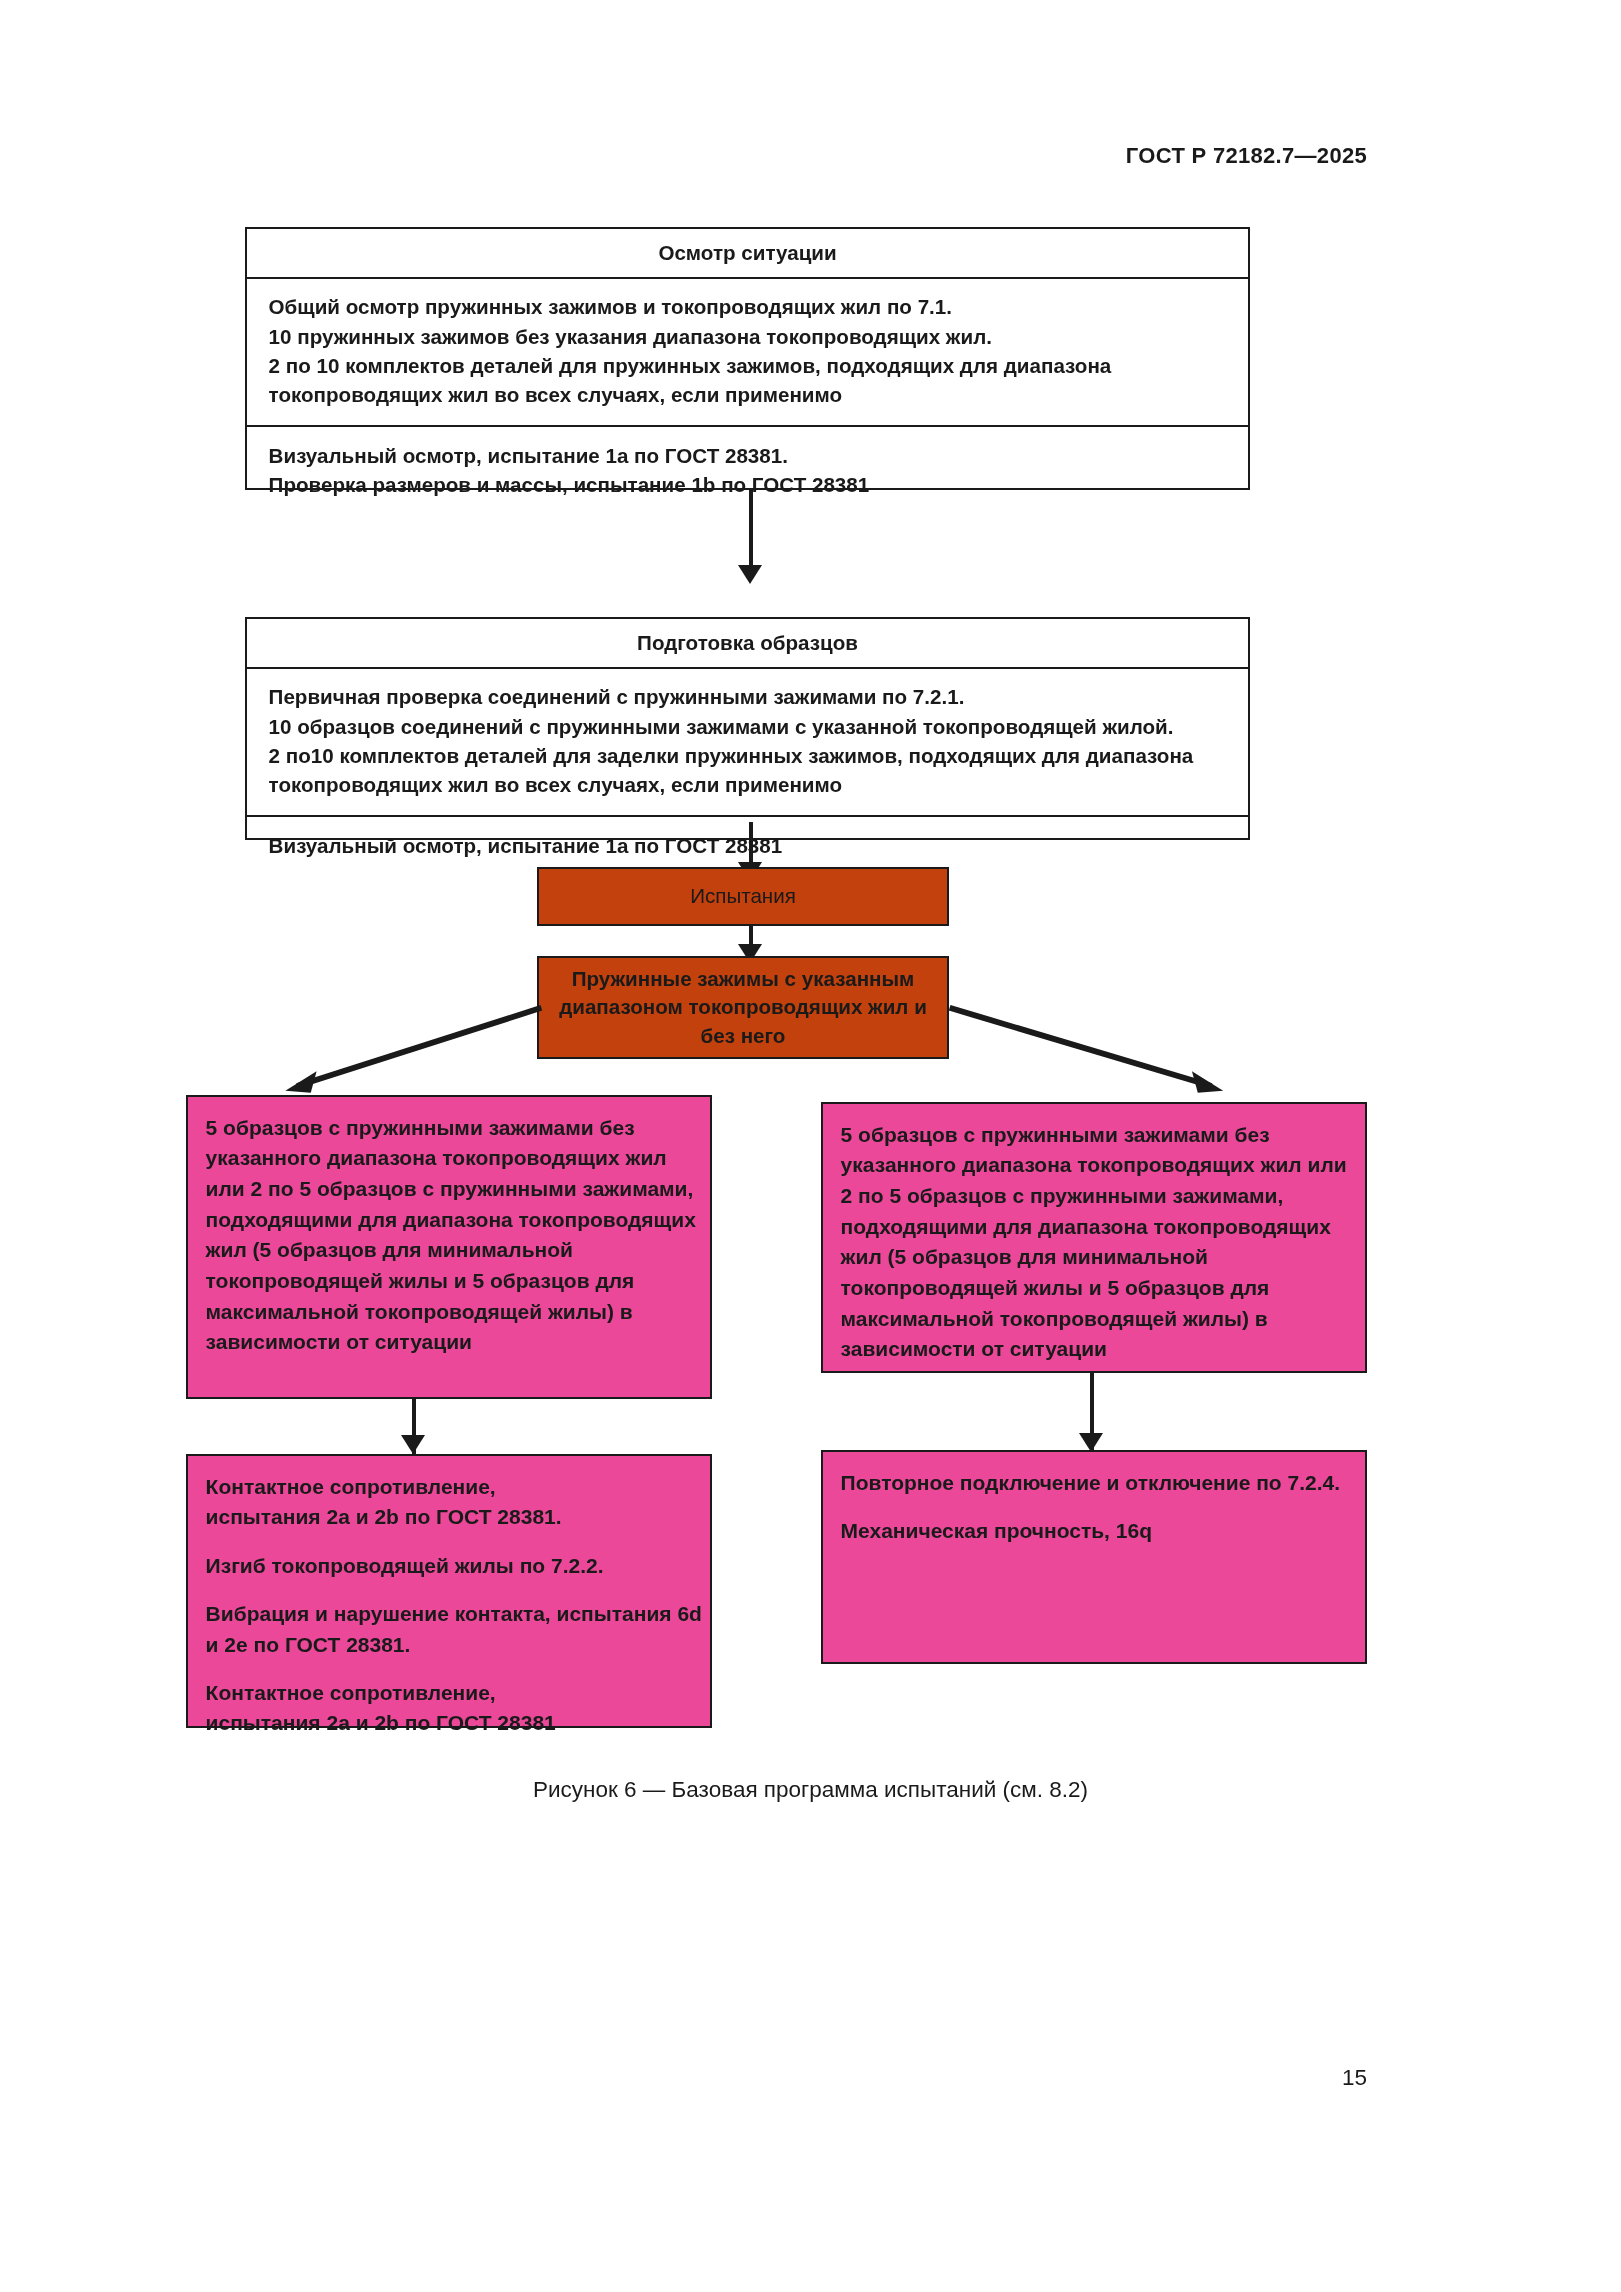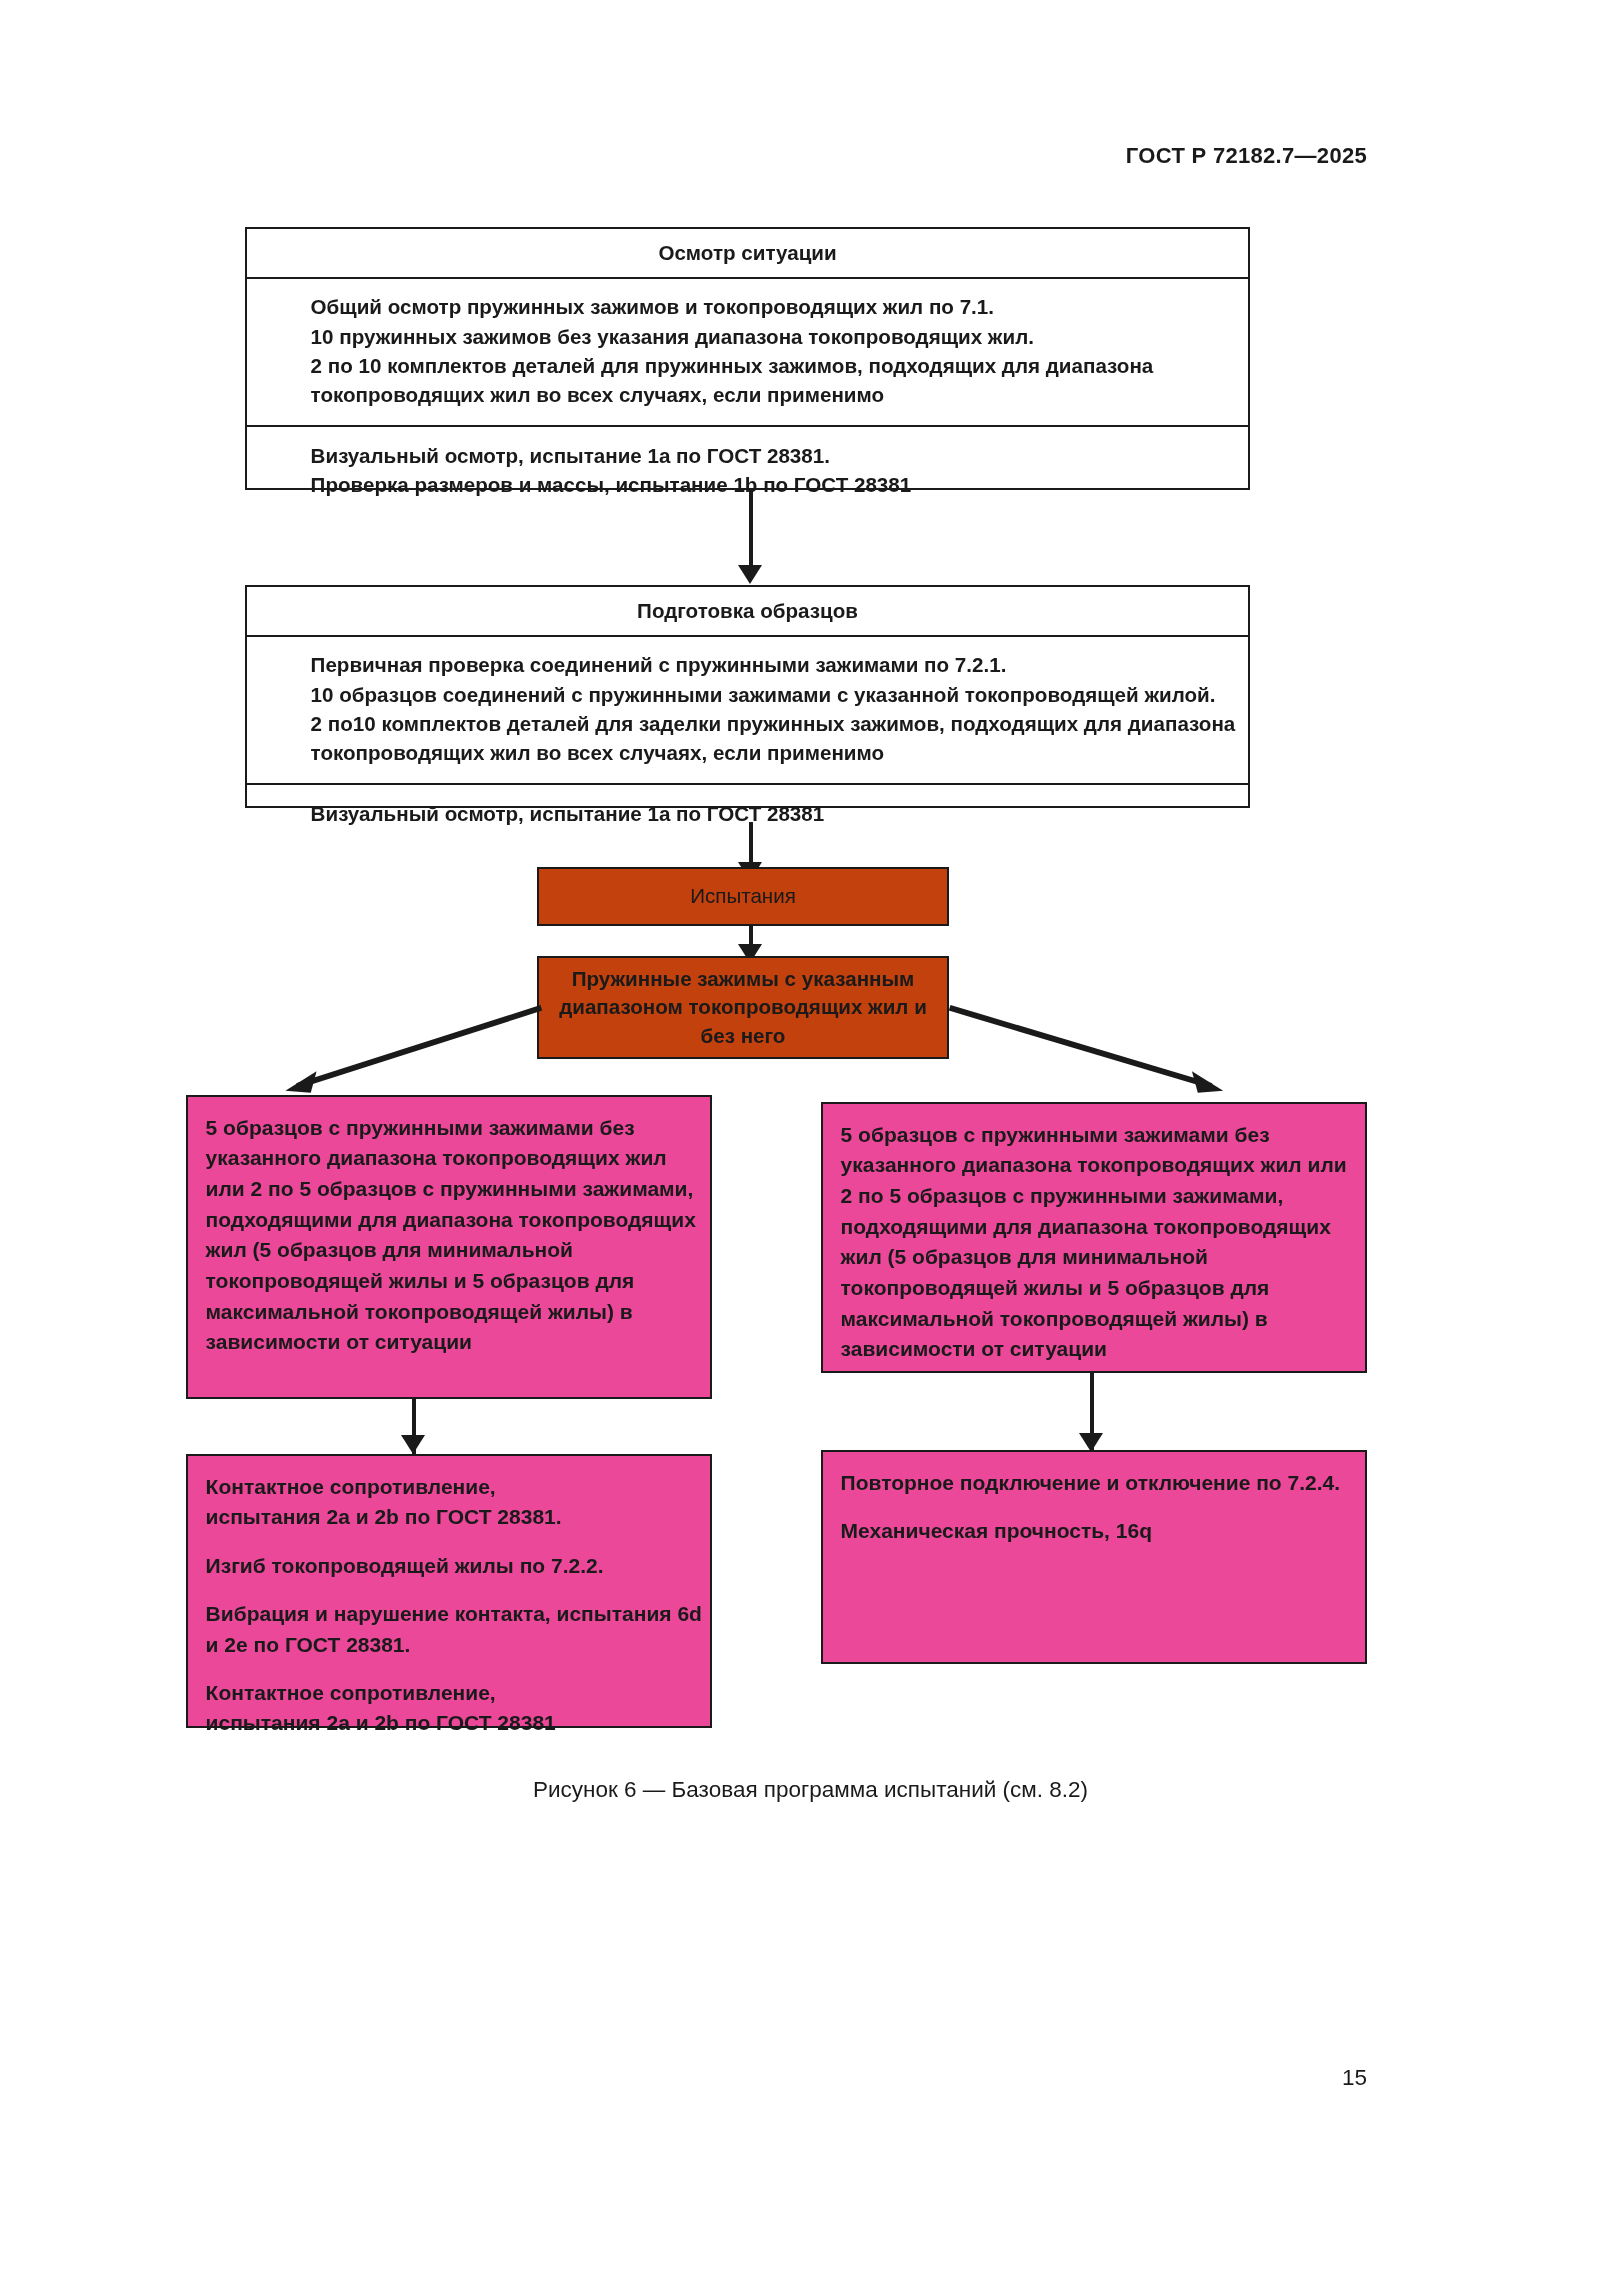--- a/index.html
+++ b/index.html
@@ -69,21 +69,21 @@
     font-weight: bold;
     padding-top: 11.8px;
     padding-bottom: 11.8px;
   }
   .band.body {
     font-size: 20.6px;
     font-weight: bold;
     line-height: 1.42;
     padding: 13.7px 21.6px 15.7px 21.6px;
   }
-  .band.body .ln { display: block; white-space: pre; margin-left: 42px; }
+  .band.body .ln { display: block; white-space: pre; }
 
   
   .cbox {
     position: absolute;
     box-sizing: border-box;
     border: 2.9px solid #1a1a1a;
     background: #c2410c;
     display: flex;
     align-items: center;
     justify-content: center;
@@ -142,21 +142,21 @@
       <span class="ln">Визуальный осмотр, испытание 1а по ГОСТ 28381.</span>
       <span class="ln">Проверка размеров и массы, испытание 1b по ГОСТ 28381</span>
     </div>
   </div>
 
   <div class="connector">
     <div class="vline" style="left:749px; top:490px; height:76px;"></div>
     <div class="arrowhead" style="left:738px; top:565px;"></div>
   </div>
 
-  <div class="fbox" style="left:245px; top:585px; width:1005px; height:223px;">
+  <div class="fbox" style="left:245px; top:617px; width:1005px; height:223px;">
     <div class="band title">Подготовка образцов</div>
     <div class="band body">
       <span class="ln">Первичная проверка соединений с пружинными зажимами по 7.2.1.</span>
       <span class="ln">10 образцов соединений с пружинными зажимами с указанной токопроводящей жилой.</span>
       <span class="ln">2 по10 комплектов деталей для заделки пружинных зажимов, подходящих для диапазона</span>
       <span class="ln">токопроводящих жил во всех случаях, если применимо</span>
     </div>
     <div class="band body">
       <span class="ln">Визуальный осмотр, испытание 1а по ГОСТ 28381</span>
     </div>

